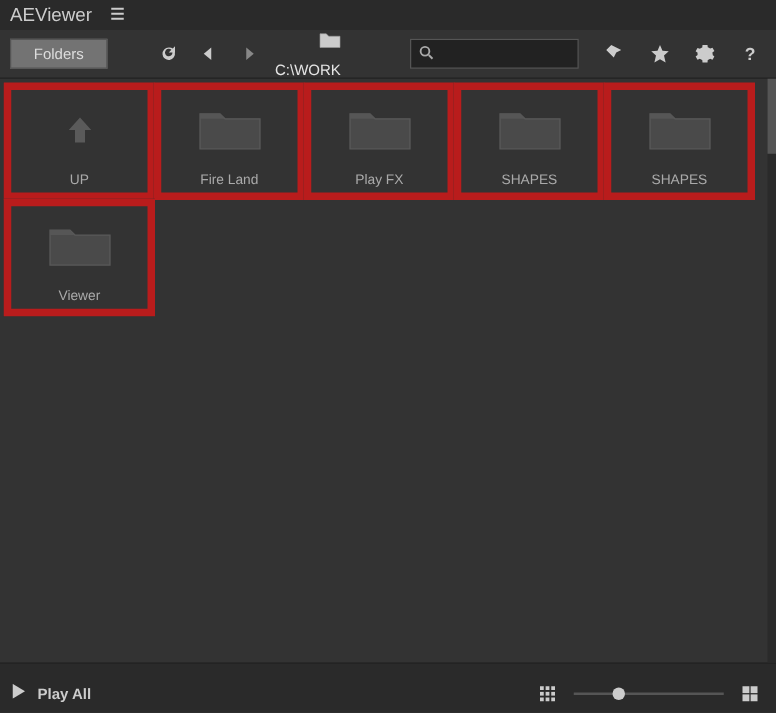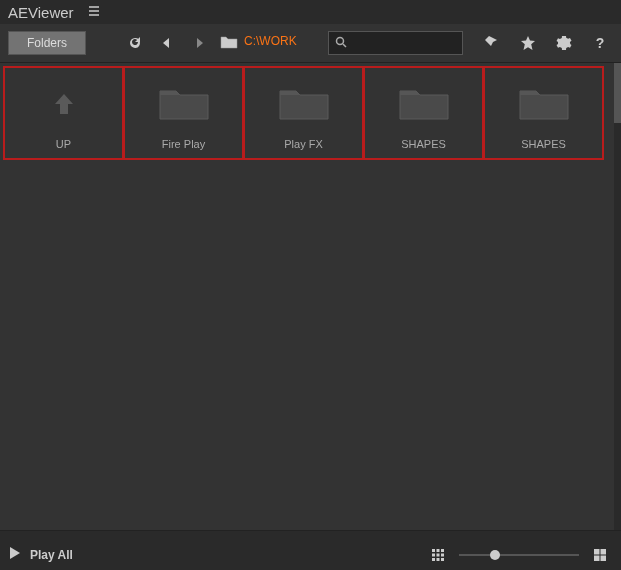--- a/index.html
+++ b/index.html
@@ -51,24 +51,25 @@
   align-items: center;
   justify-content: center;
   width: 22px;
   height: 22px;
   cursor: pointer;
   color: #ccc;
 }
 .icon-btn svg { display: block; }
 .path-wrap {
   display: flex;
-  align-items: flex-start;
+  align-items: flex-end;
   gap: 6px;
-  color: #f97316;
-  font-size: 12px;
+  color: #e5e5e5;
+  font-size: 12px;
+  flex-direction: column;
 }
 .tb-flex { flex: 1; }
 .search-wrap {
   display: flex;
   align-items: center;
   background: #222;
   border: 1px solid #555;
   height: 24px;
   padding: 0 6px;
   width: 135px;
@@ -98,21 +99,21 @@
 .grid {
   flex: 1;
   padding: 4px 0 0 4px;
   display: flex;
   flex-wrap: wrap;
   align-content: flex-start;
 }
 .cell {
   width: 121px;
   height: 94px;
-  border: 2px solid #b91c1c;
+  border: 6px solid #b91c1c;
   display: flex;
   flex-direction: column;
   align-items: center;
   justify-content: center;
   cursor: pointer;
   margin: -1px 0 0 -1px;
   background: #333333;
 }
 .cell .ico-area {
   height: 56px;
@@ -257,21 +258,21 @@
       </div>
       <div class="lbl">UP</div>
     </div>
     <div class="cell">
       <div class="ico-area">
         <svg width="52" height="38" viewBox="0 0 52 38">
             <path d="M2 6h16l4 4h28v24H2z" fill="#4a4a4a" stroke="#5a5a5a"></path>
             <path d="M2 6h16l4 4H2z" fill="#565656"></path>
           </svg>
       </div>
-      <div class="lbl">Fire Play</div>
+      <div class="lbl">Fire Land</div>
     </div>
     <div class="cell">
       <div class="ico-area">
         <svg width="52" height="38" viewBox="0 0 52 38">
             <path d="M2 6h16l4 4h28v24H2z" fill="#4a4a4a" stroke="#5a5a5a"></path>
             <path d="M2 6h16l4 4H2z" fill="#565656"></path>
           </svg>
       </div>
       <div class="lbl">Play FX</div>
     </div>
@@ -285,20 +286,29 @@
       <div class="lbl">SHAPES</div>
     </div>
     <div class="cell">
       <div class="ico-area">
         <svg width="52" height="38" viewBox="0 0 52 38">
             <path d="M2 6h16l4 4h28v24H2z" fill="#4a4a4a" stroke="#5a5a5a"></path>
             <path d="M2 6h16l4 4H2z" fill="#565656"></path>
           </svg>
       </div>
       <div class="lbl">SHAPES</div>
+    </div>
+    <div class="cell">
+      <div class="ico-area">
+        <svg width="52" height="38" viewBox="0 0 52 38">
+            <path d="M2 6h16l4 4h28v24H2z" fill="#4a4a4a" stroke="#5a5a5a"></path>
+            <path d="M2 6h16l4 4H2z" fill="#565656"></path>
+          </svg>
+      </div>
+      <div class="lbl">Viewer</div>
     </div>
   </div>
   <div class="scrollbar-track">
     <div class="scrollbar-thumb"></div>
   </div>
 </div>
 
 <div class="footer">
   <div class="play-all">
     <span>

